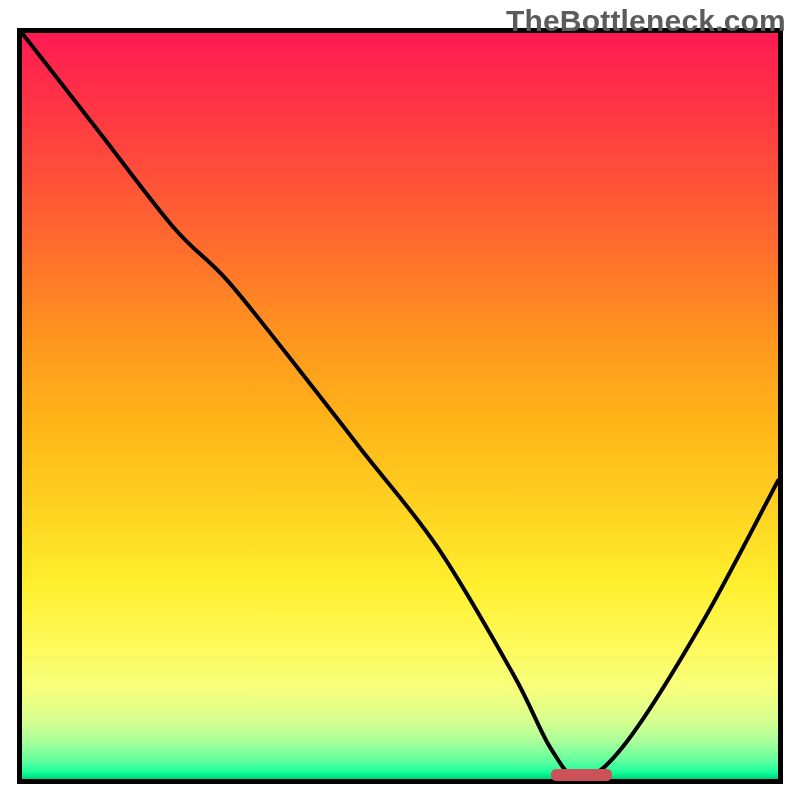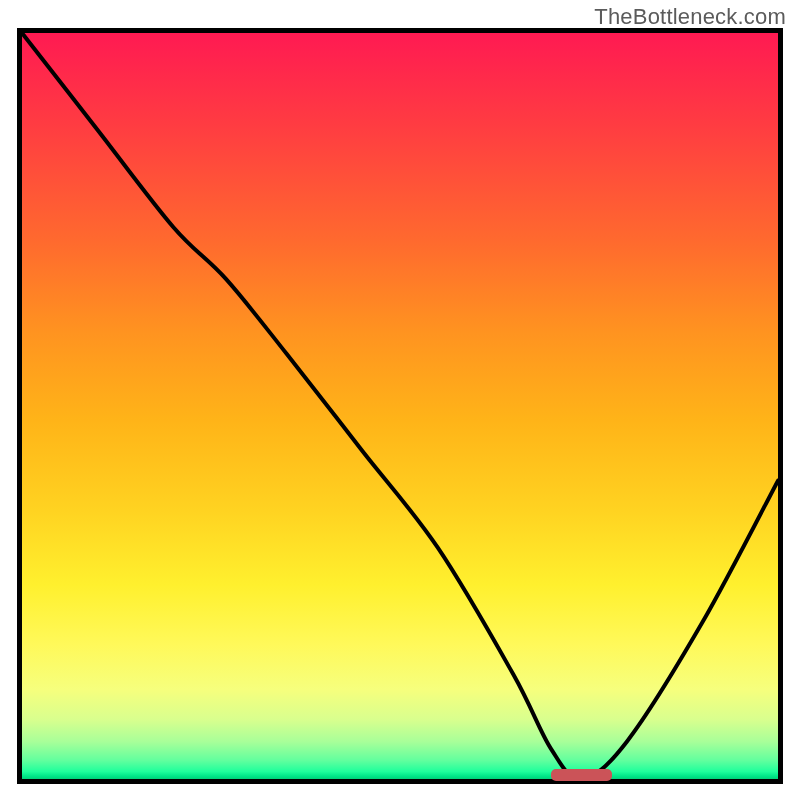--- a/index.html
+++ b/index.html
@@ -1,18 +1,18 @@
 <!DOCTYPE html>
 <html><head>
 <meta charset="utf-8">
 <style>
   * { margin: 0; padding: 0; box-sizing: border-box; }
   body { width: 800px; height: 800px; overflow: hidden; background: #fff; font-family: Arial, sans-serif; }
   .container { position: relative; width: 800px; height: 800px; }
-  .watermark { position: absolute; top: 4px; right: 14px; font-size: 22px; font-weight: 400; color: #5b5b5b; letter-spacing: 0.2px; z-index: 10; }
+  .watermark { position: absolute; top: 4px; right: 14px; font-size: 30px; font-weight: 700; color: #5b5b5b; letter-spacing: 0.2px; z-index: 10; }
   .plot { position: absolute; left: 17px; top: 28px; width: 766px; height: 756px; border: 5px solid #000; }
   .gradient {
     position: absolute; inset: 0;
     background: linear-gradient(to bottom,
       #ff1a52 0%,
       #ff3b42 12%,
       #ff6a2e 28%,
       #ff9320 40%,
       #ffb418 52%,
       #ffd321 64%,

